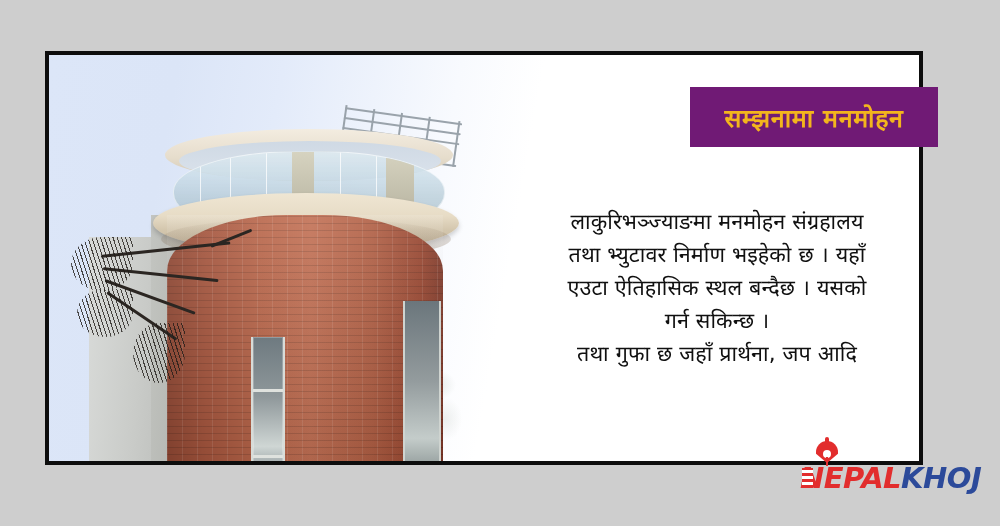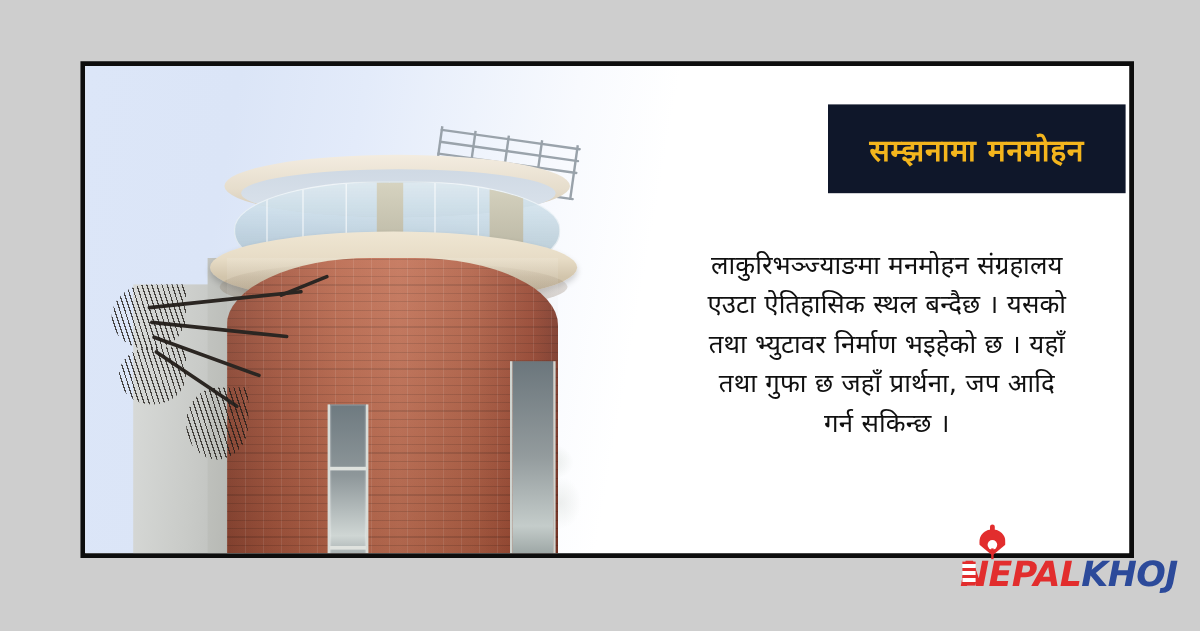--- a/index.html
+++ b/index.html
@@ -17,21 +17,21 @@
   #stage {
     position: relative;
     width: 1000px;
     height: 526px;
     background: #cecece;
   }
 
   
   .card {
     position: absolute;
-    left: 67px;
+    left: 45px;
     top: 51px;
     width: 878px;
     height: 414px;
     background: #ffffff;
     border: 4px solid #0d0d0d;
     box-sizing: border-box;
     overflow: hidden;
   }
 
   
@@ -316,22 +316,22 @@
     letter-spacing: .1px;
   }
   .body-copy div { white-space: nowrap; }
 
   
   .banner {
     position: absolute;
     left: 690px;
     top: 87px;
     width: 248px;
-    height: 74px;
-    background: #0f172a;
+    height: 60px;
+    background: #701a75;
     display: flex;
     align-items: center;
     justify-content: center;
   }
   .banner-text {
     color: #f3b51d;
     font-family: "DejaVu Sans", "Liberation Sans", sans-serif;
     font-size: 25px;
     font-weight: bold;
     letter-spacing: .6px;
@@ -480,24 +480,24 @@
         <div class="branch" style="left:118px;top:14px; width:44px;  transform:rotate(-22deg);"></div>
         <div class="tuft" style="left:-22px; top:6px;"></div>
         <div class="tuft" style="left:-16px; top:58px; width:56px;height:48px;"></div>
         <div class="tuft" style="left:40px;  top:92px; width:52px;height:60px;"></div>
       </div>
     </div>
 
     <div class="textcol">
       <div class="body-copy">
         <div>लाकुरिभञ्ज्याङमा मनमोहन संग्रहालय</div>
+        <div>तथा भ्युटावर निर्माण भइहेको छ । यहाँ</div>
         <div>एउटा ऐतिहासिक स्थल बन्दैछ । यसको</div>
-        <div>तथा भ्युटावर निर्माण भइहेको छ । यहाँ</div>
+        <div>गर्न सकिन्छ ।</div>
         <div>तथा गुफा छ जहाँ प्रार्थना, जप आदि</div>
-        <div>गर्न सकिन्छ ।</div>
       </div>
     </div>
 
   </div>
 
   <div class="banner">
     <span class="banner-text">सम्झनामा मनमोहन</span>
   </div>
 
   <div class="logo">

